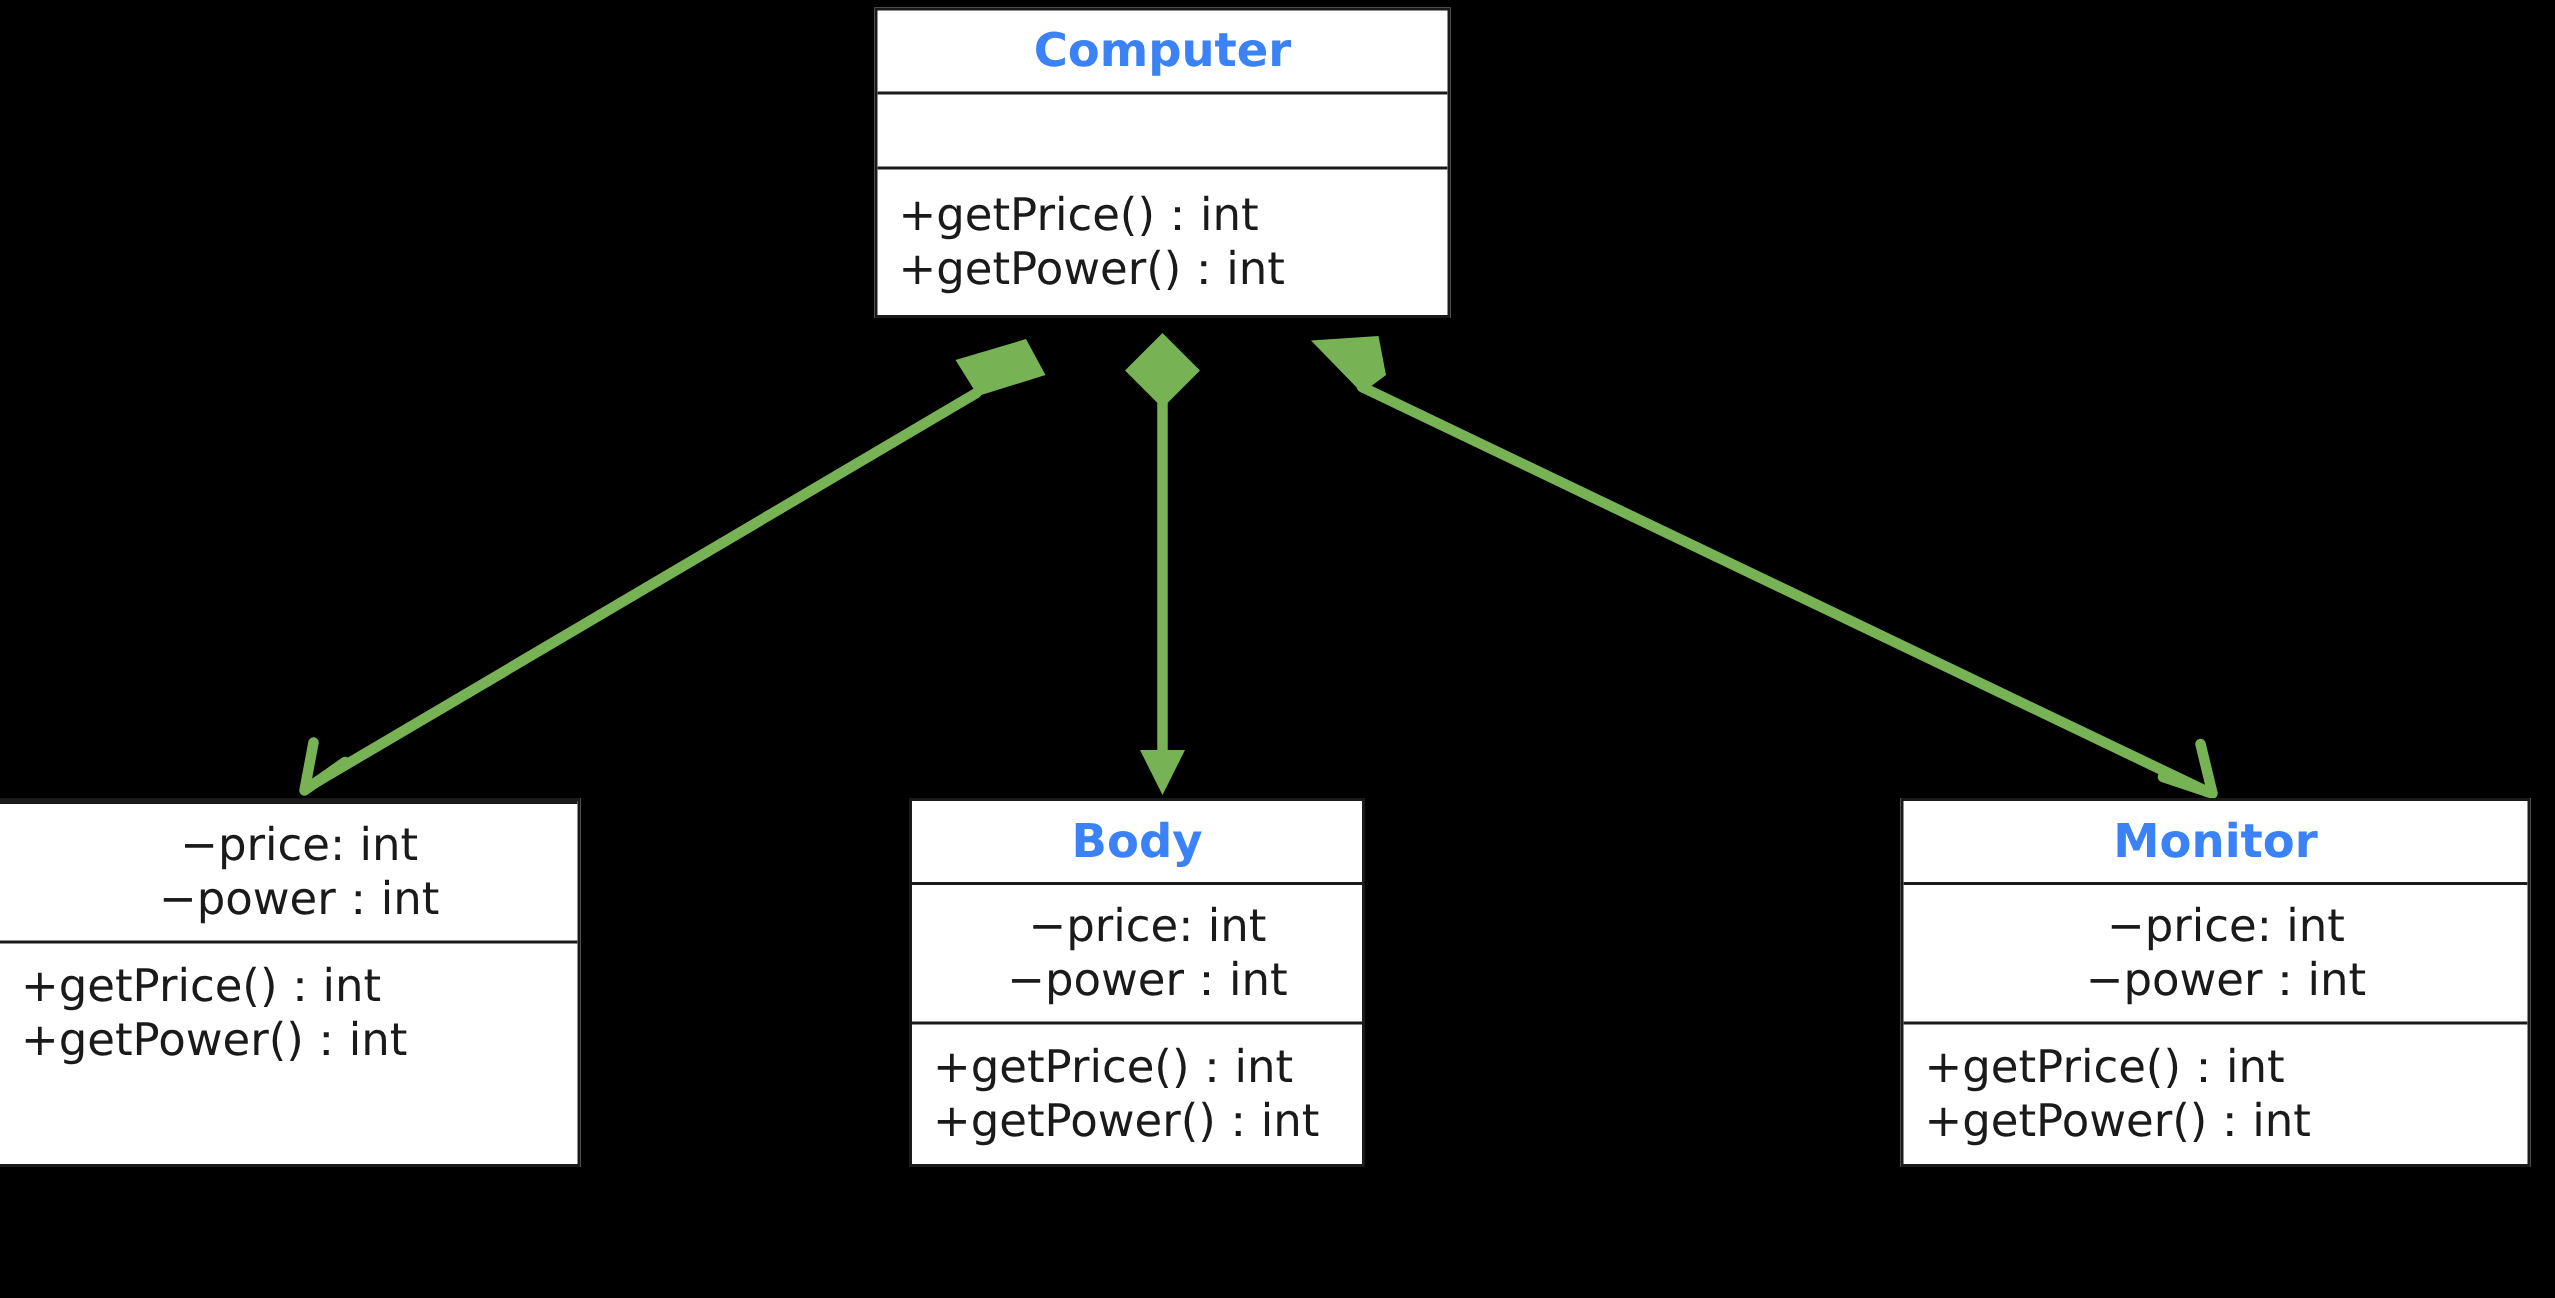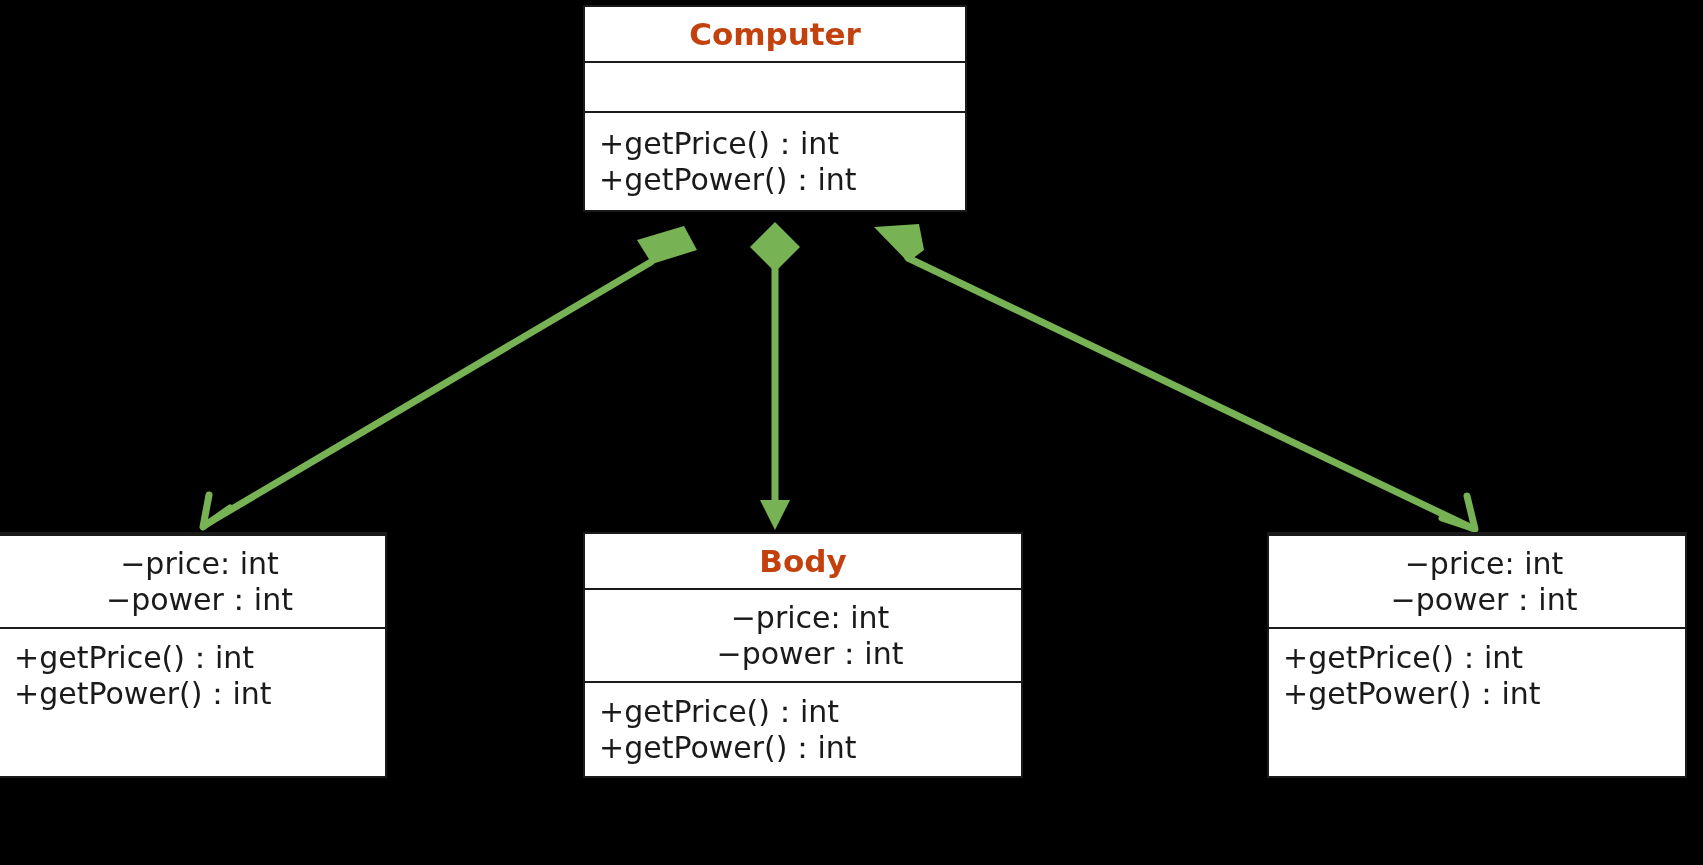--- a/index.html
+++ b/index.html
@@ -29,21 +29,21 @@
   .uml-class {
     position: absolute;
     background: #ffffff;
     border: 2px solid #1a1a1a;
     box-sizing: border-box;
     z-index: 2;
   }
   .uml-title {
     text-align: center;
     font-weight: bold;
-    color: #c2410c;
+    color: #3b82f6;
     font-family: "DejaVu Sans", sans-serif;
     box-sizing: border-box;
     display: flex;
     align-items: center;
     justify-content: center;
   }
   .uml-compartment {
     border-top: 2px solid #1a1a1a;
     box-sizing: border-box;
     color: #1a1a1a;
@@ -93,22 +93,22 @@
   .leaf-class .ops {
     height: 95px;
     padding: 4px 0 4px 14px;
     font-size: 30px;
   }
   #class-keyboard {
     left: -2px;
     width: 389px;
   }
   #class-body {
-    left: 583px;
-    width: 440px;
+    left: 606px;
+    width: 304px;
   }
   #class-monitor {
     left: 1267px;
     width: 420px;
   }
 </style>
 </head>
 <body>
 
 <div id="canvas">
@@ -162,20 +162,21 @@
       <div class="uml-member">−price: int</div>
       <div class="uml-member">−power：int</div>
     </div>
     <div class="uml-compartment ops">
       <div class="uml-member">+getPrice()：int</div>
       <div class="uml-member">+getPower()：int</div>
     </div>
   </div>
 
   <div class="uml-class leaf-class" id="class-monitor">
+    <div class="uml-title">Monitor</div>
     <div class="uml-compartment attrs">
       <div class="uml-member">−price: int</div>
       <div class="uml-member">−power：int</div>
     </div>
     <div class="uml-compartment ops">
       <div class="uml-member">+getPrice()：int</div>
       <div class="uml-member">+getPower()：int</div>
     </div>
   </div>
 

